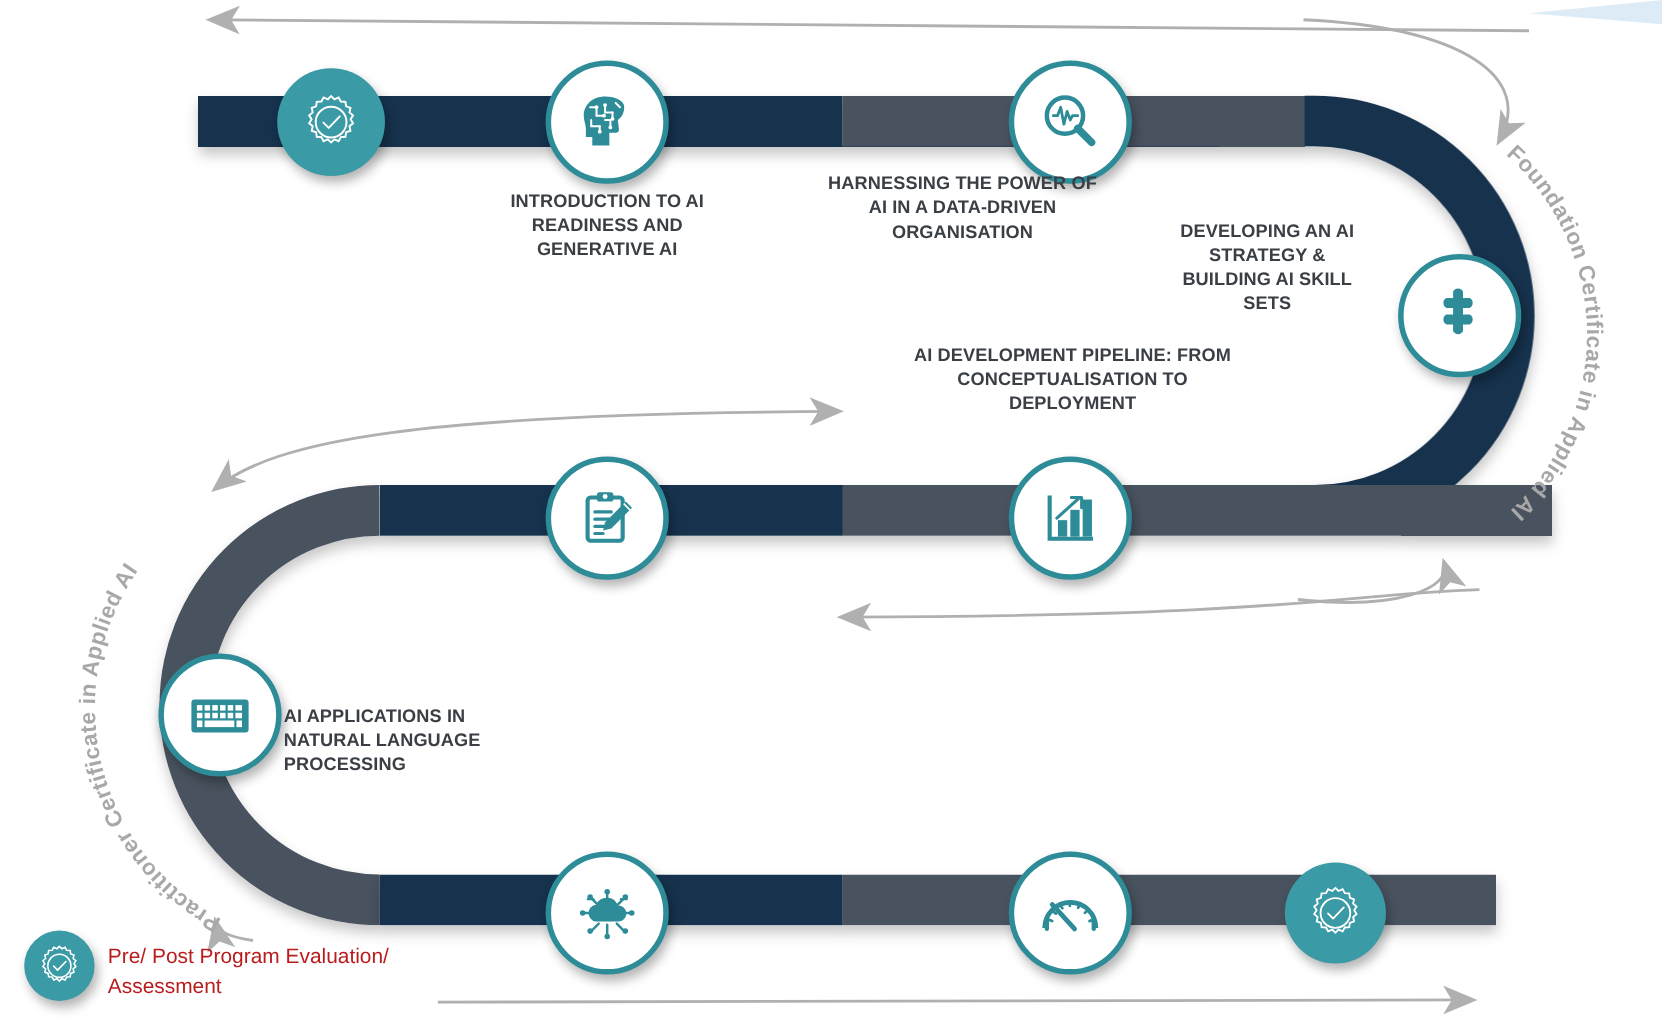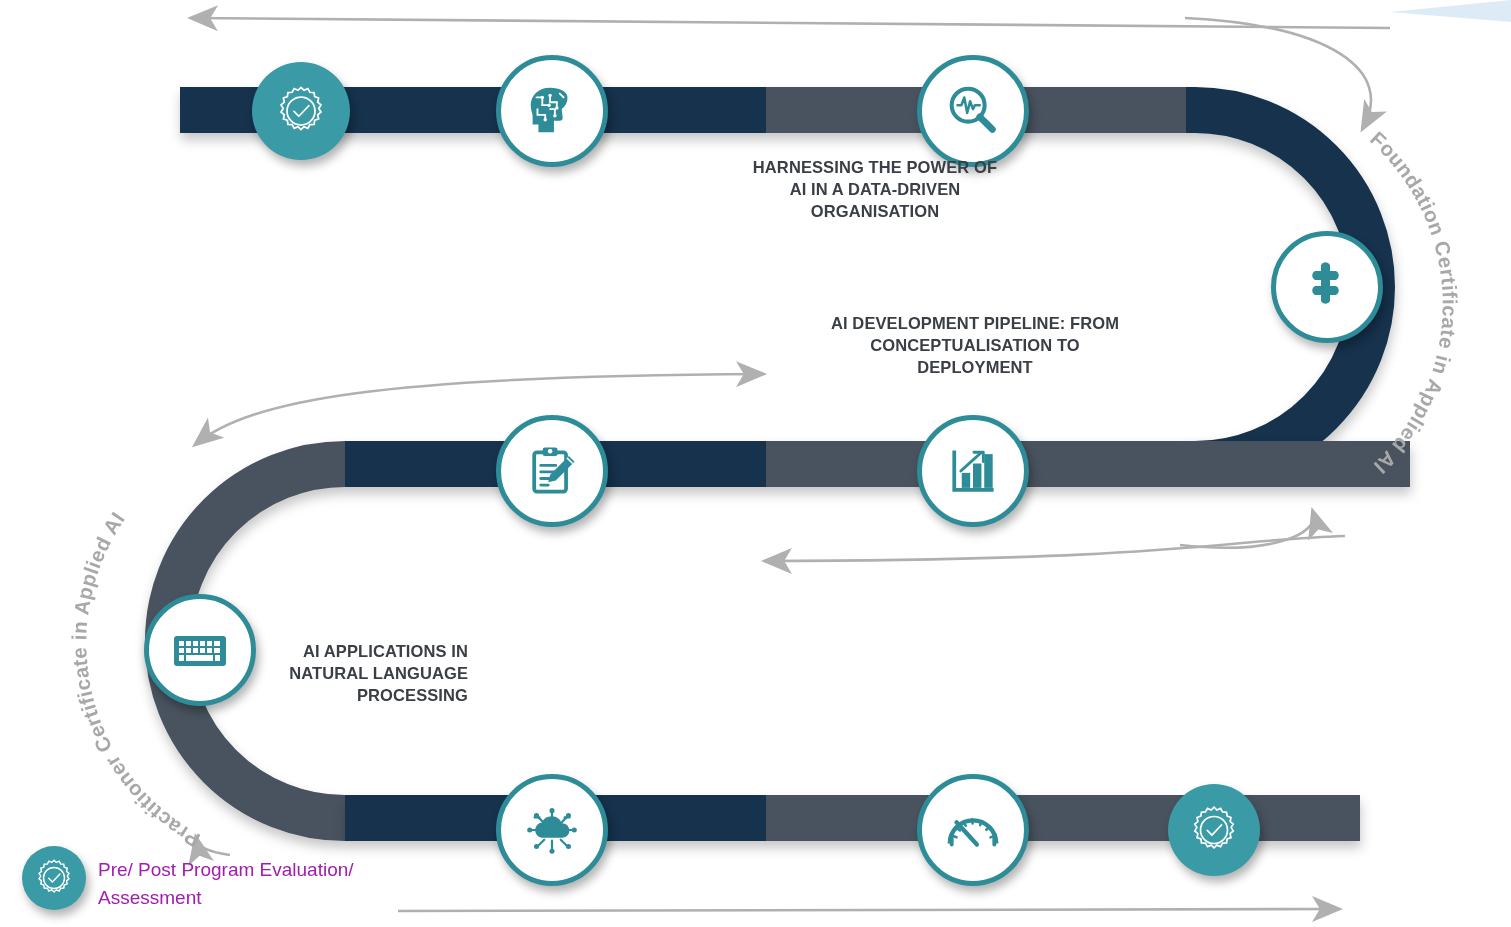--- a/index.html
+++ b/index.html
@@ -65,21 +65,21 @@
   }
 
   .legend {
     position: absolute;
     z-index: 6;
     display: flex;
     align-items: flex-start;
     gap: 12px;
   }
   .legend-text {
-    color: #a21caf;
+    color: #b91c1c;
     font-size: 19px;
     line-height: 1.45;
     white-space: pre-line;
     padding-top: 10px;
   }
 </style>
 </head>
 <body>
 
 <div id="stage">
@@ -240,37 +240,44 @@
       <g fill="#ffffff">
         <circle cx="22" cy="18" r="1.8"></circle>
           <circle cx="29" cy="26" r="1.8"></circle>
         <circle cx="25" cy="41" r="1.8"></circle>
           <circle cx="37" cy="29" r="1.8"></circle>
         <circle cx="35" cy="37" r="1.8"></circle>
           <circle cx="30" cy="16" r="1.8"></circle>
       </g>
     </svg>
   </div>
+  <div class="caption" style="left:428px; top:173px; width:248px;">INTRODUCTION TO AI
+READINESS AND
+GENERATIVE AI</div>
 
   <div class="node white" style="left:917px; top:55px; width:112px; height:112px;">
     <svg width="62" height="62" viewBox="0 0 64 64">
       <circle cx="27" cy="26" r="17" fill="none" stroke="#2d8c97" stroke-width="4.2"></circle>
       <path d="M16 26 h4 l3-8 3 16 3-12 3 8 2-4 h5" fill="none" stroke="#2d8c97" stroke-width="2.6" stroke-linecap="round" stroke-linejoin="round"></path>
       <path d="M39 38 L52 51" stroke="#2d8c97" stroke-width="7" stroke-linecap="round"></path>
     </svg>
   </div>
   <div class="caption" style="left:730px; top:157px; width:290px;">HARNESSING THE POWER OF
 AI IN A DATA-DRIVEN
 ORGANISATION</div>
 
   <div class="node white" style="left:1271px; top:231px; width:112px; height:112px;">
     <svg width="64" height="64" viewBox="0 0 64 64">
       <path d="M26 10 a5 5 0 0 1 9 0 v6 h6 a5 5 0 0 1 0 9 h-6 v6 h6 a5 5 0 0 1 0 9 h-6 v6 a5 5 0 0 1-9 0 v-6 h-6 a5 5 0 0 1 0-9 h6 v-6 h-6 a5 5 0 0 1 0-9 h6 Z" fill="#2d8c97"></path>
     </svg>
   </div>
+  <div class="caption" style="left:1043px; top:200px; width:218px;">DEVELOPING AN AI
+STRATEGY &amp;
+BUILDING AI SKILL
+SETS</div>
 
   <div class="node white" style="left:917px; top:415px; width:112px; height:112px;">
     <svg width="60" height="60" viewBox="0 0 64 64">
       <path d="M12 10 v42 h42" fill="none" stroke="#2d8c97" stroke-width="4"></path>
       <rect x="20" y="34" width="9" height="16" fill="#2d8c97"></rect>
       <rect x="32" y="24" width="9" height="26" fill="#2d8c97"></rect>
       <rect x="44" y="14" width="9" height="36" fill="#2d8c97"></rect>
       <path d="M19 32 L30 22 L40 13" fill="none" stroke="#2d8c97" stroke-width="3" stroke-linecap="round"></path>
       <path d="M33 12 h10 v10" fill="none" stroke="#2d8c97" stroke-width="3" stroke-linecap="round" stroke-linejoin="round"></path>
     </svg>
@@ -310,21 +317,21 @@
         <rect x="25" y="30" width="5" height="5"></rect>
           <rect x="32" y="30" width="5" height="5"></rect>
         <rect x="39" y="30" width="5" height="5"></rect>
           <rect x="46" y="30" width="6" height="5"></rect>
         <rect x="11" y="37" width="5" height="6"></rect>
           <rect x="18" y="37" width="27" height="6"></rect>
         <rect x="47" y="37" width="5" height="6"></rect>
       </g>
     </svg>
   </div>
-  <div class="caption" style="left:258px; top:641px; width:210px; text-align:right;">AI APPLICATIONS IN
+  <div class="caption" style="left:258px; top:641px; width:210px; text-align:left;">AI APPLICATIONS IN
 NATURAL LANGUAGE
 PROCESSING</div>
 
   <div class="node white" style="left:496px; top:774px; width:112px; height:112px;">
     <svg width="62" height="62" viewBox="0 0 64 64">
       <path d="M21 40 a8 8 0 0 1 0.6-15.8 A11 11 0 0 1 42 25 a7.5 7.5 0 0 1 1 15 Z" fill="#2d8c97"></path>
       <g stroke="#2d8c97" stroke-width="2.3" fill="none" stroke-linecap="round">
         <path d="M32 23 v-9"></path>
           <path d="M24 25 l-6-6"></path>
           <path d="M41 25 l6-6"></path>

